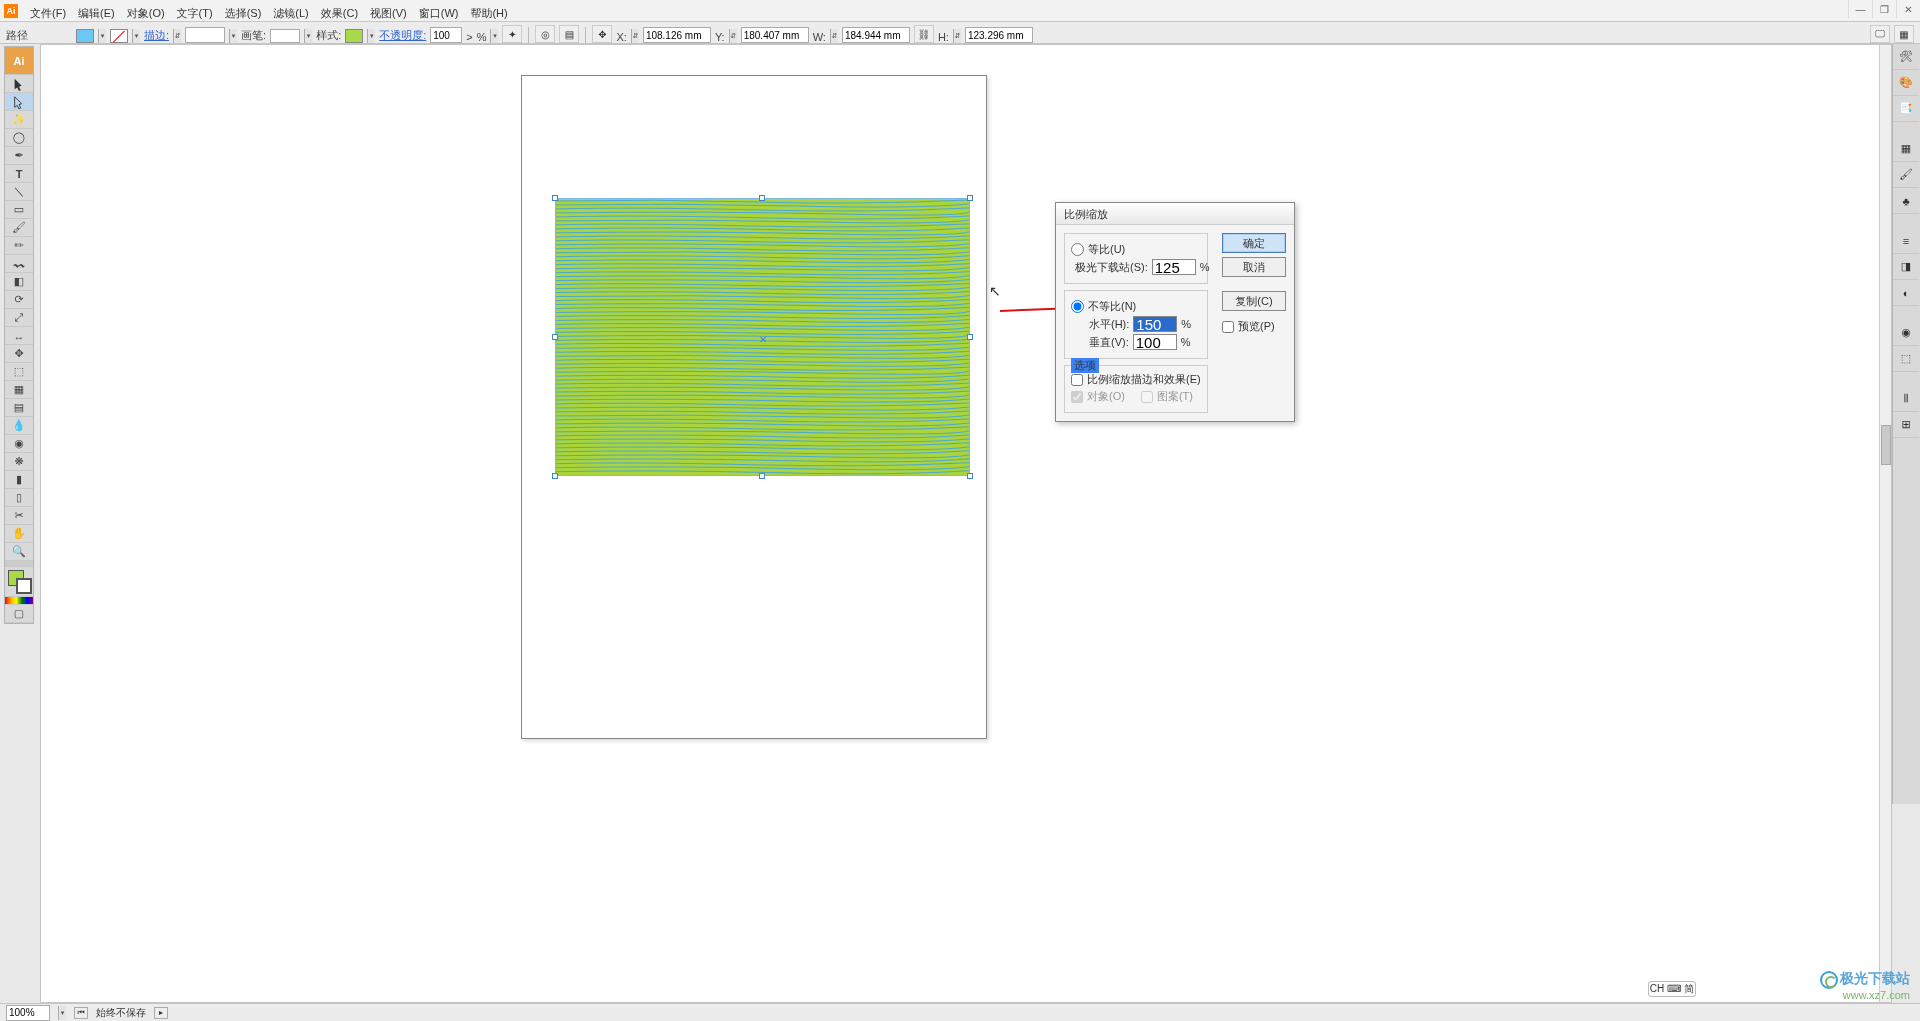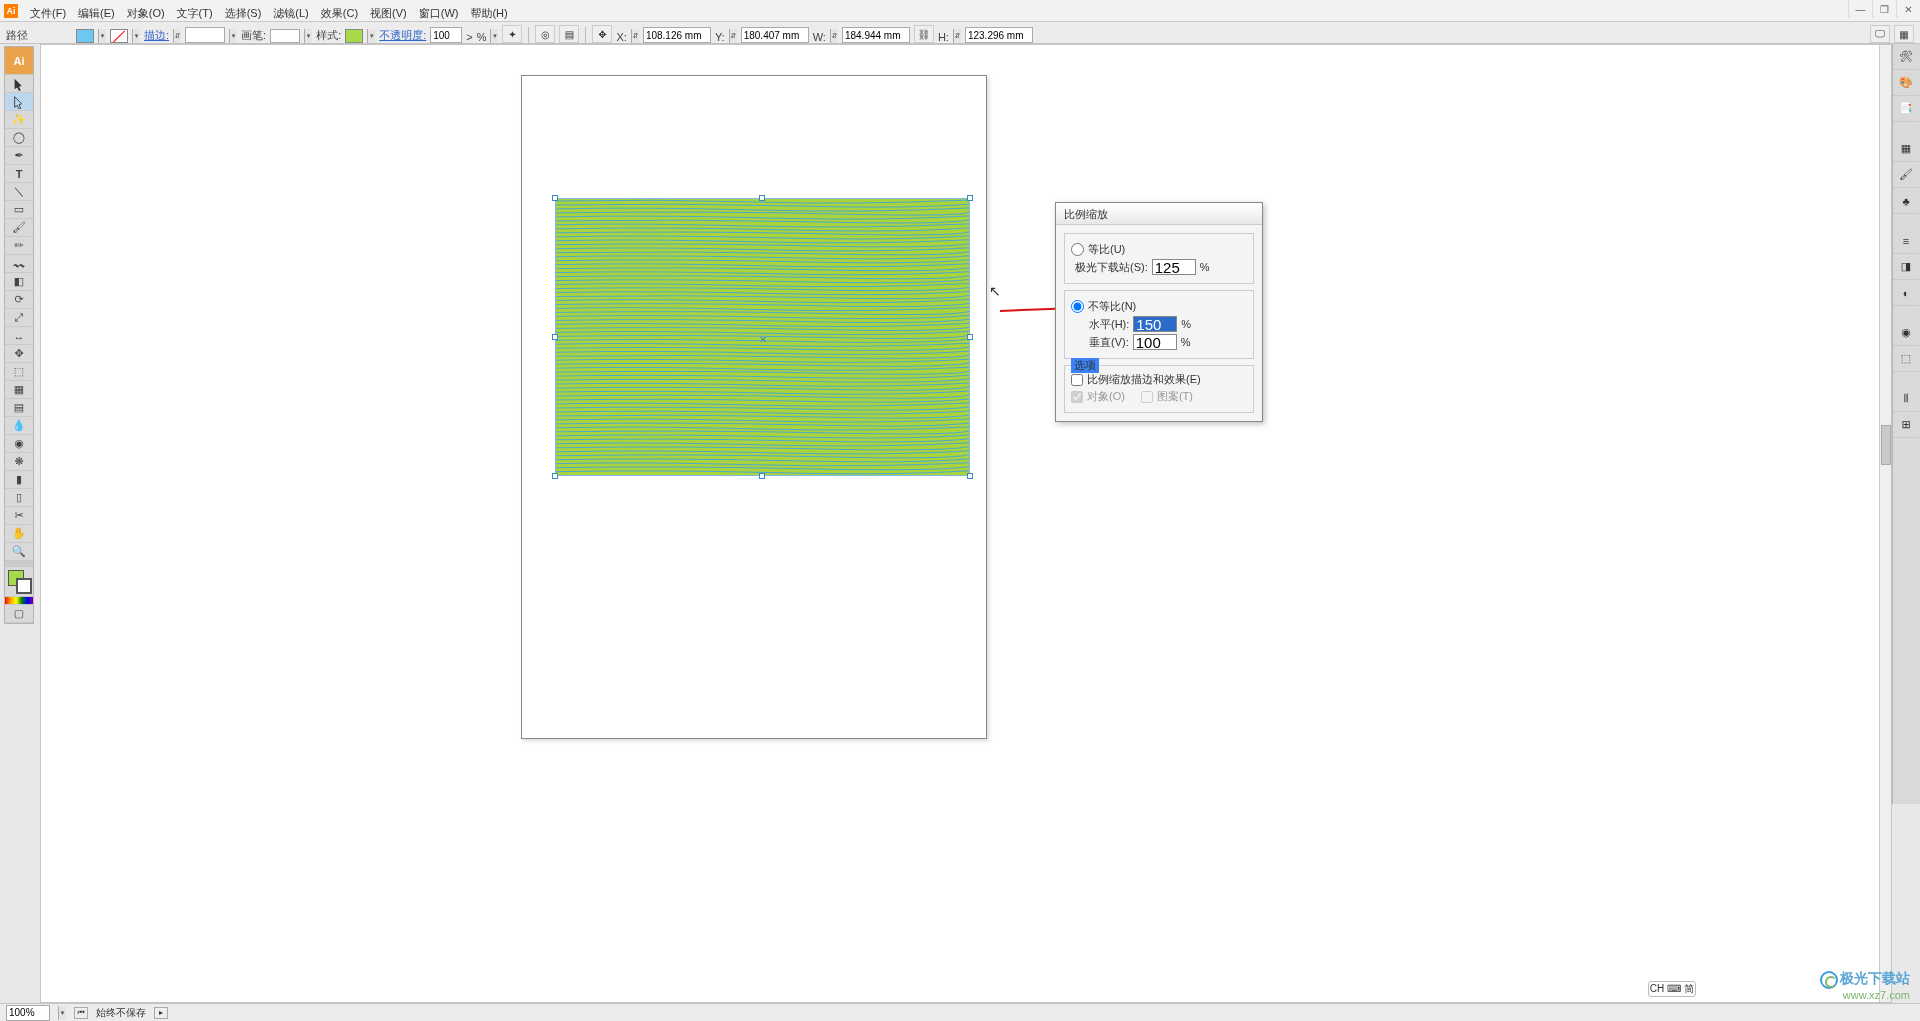--- a/index.html
+++ b/index.html
@@ -48,21 +48,21 @@
 .canvas-wrap { position:absolute; top:44px; left:40px; right:28px; bottom:18px; background:#fff; border:1px solid #c5c5c5; overflow:hidden; }
 .scrollbar-v { position:absolute; right:0; top:0; bottom:0; width:12px; background:#efefef; border-left:1px solid #ccc; }
 .scrollbar-v .thumb { position:absolute; left:1px; width:10px; background:#c9c9c9; border:1px solid #aaa; top:380px; height:40px; }
 
 .artboard { position:absolute; left:480px; top:30px; width:466px; height:664px; background:#fff; border:1px solid #888; box-shadow:2px 2px 4px rgba(0,0,0,0.15); }
 .shape { position:absolute; left:33px; top:122px; width:415px; height:278px; background:#aad43a; overflow:hidden; border:1px solid #7eb8e6; }
 .stripes { position:absolute; inset:0; }
 .handle { position:absolute; width:6px; height:6px; background:#fff; border:1px solid #3a87c7; }
 
 
-.dialog { position:absolute; left:1055px; top:202px; width:208px; background:#f4f4f4; border:1px solid #888; box-shadow:2px 2px 6px rgba(0,0,0,.25); font-size:11px; }
+.dialog { position:absolute; left:1055px; top:202px; width:240px; background:#f4f4f4; border:1px solid #888; box-shadow:2px 2px 6px rgba(0,0,0,.25); font-size:11px; }
 .dialog .titlebar { height:22px; background:linear-gradient(#fff,#e8e8e8); border-bottom:1px solid #ccc; padding:4px 8px; font-size:11px; }
 .dialog .body { padding:8px; display:flex; gap:14px; }
 .dialog .leftcol { flex:1; display:flex; flex-direction:column; gap:6px; }
 .dialog .rightcol { width:64px; display:flex; flex-direction:column; gap:4px; }
 .fs { border:1px solid #ccc; padding:6px; }
 .row { display:flex; align-items:center; gap:4px; margin:2px 0; font-size:11px; }
 .row .rlbl { flex:0 0 auto; }
 .fs input[type=text]{ width:44px; height:16px; border:1px solid #888; font-size:15px; padding:0 2px; }
 .fs input.hi { background:#2b6bc9; color:#fff; }
 .btn-d { height:20px; border:1px solid #888; background:#efefef; font-size:11px; display:flex; align-items:center; justify-content:center; cursor:default; }
@@ -368,20 +368,30 @@
               <input type="checkbox" checked="" disabled="" style="">
               <span>对象(O)</span>
             </div>
           <div class="chk dis" style="margin-left:12px">
               <input type="checkbox" disabled="" style="">
               <span>图案(T)</span>
             </div>
         </div>
       </div>
     </div>
+    <div class="rightcol">
+      <div class="btn-d pri">确定</div>
+      <div class="btn-d">取消</div>
+      <div style="height:6px"></div>
+      <div class="btn-d">复制(C)</div>
+      <div class="chk" style="margin-top:4px">
+          <input type="checkbox" style="">
+          <span>预览(P)</span>
+        </div>
+    </div>
   </div>
 </div>
 
 <div class="status">
   <input class="zoom-in" value="100%" style="">
     <span class="dd">▾</span>
   <div class="navbtn">⏮</div>
   <span>始终不保存</span>
   <div class="navbtn">▸</div>
 </div>

